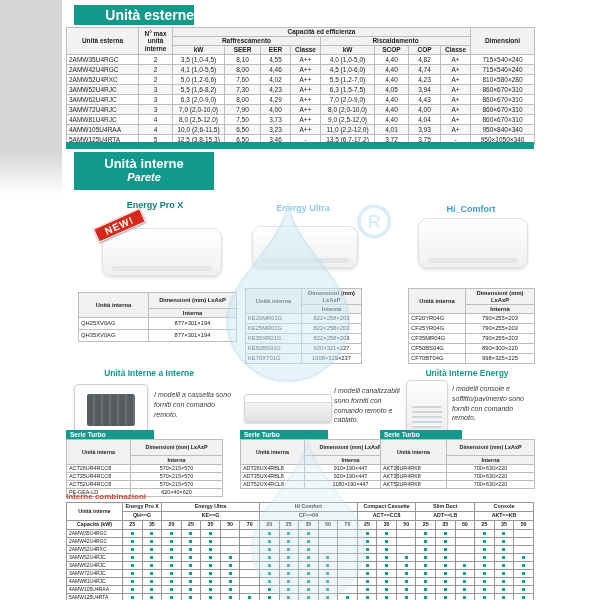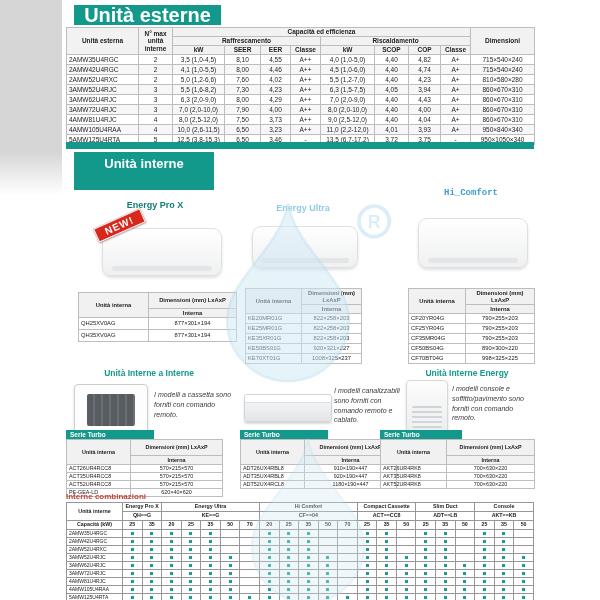--- a/index.html
+++ b/index.html
@@ -3,40 +3,40 @@
 <meta charset="utf-8">
 <style>
   html,body{margin:0;padding:0;background:#fff;}
   .page{position:relative;width:600px;height:600px;background:#ffffff;overflow:hidden;
         font-family:"Liberation Sans",sans-serif;color:#222;}
   
   .left-strip{position:absolute;left:0;top:0;width:62px;height:195px;
               background:linear-gradient(#d6d6d6 0 78%,rgba(214,214,214,0) 100%);}
   
   .tab-teal{position:absolute;background:#12998C;color:#fff;font-weight:bold;}
-  .tab-ext{left:74px;top:5px;width:147px;height:20px;font-size:20px;line-height:20px;text-align:center;}
+  .tab-ext{left:74px;top:5px;width:120px;height:20px;font-size:14px;line-height:20px;text-align:right;}
   .tab-int{left:74px;top:152px;width:140px;height:38px;text-align:center;}
   .tab-int .l1{font-size:13px;font-weight:bold;padding-top:4px;}
   .tab-int .l2{font-size:11px;font-style:italic;}
   .teal-bar{position:absolute;left:66px;top:142px;width:468px;height:7px;background:#12998C;}
 
   
   table{border-collapse:collapse;table-layout:fixed;}
   .ext-table{position:absolute;left:66px;top:27px;width:468px;font-size:6.5px;}
   .ext-table th,.ext-table td{border:1px solid #bdbdbd;padding:0 1px;text-align:center;line-height:1.15;overflow:hidden;}
   .ext-table thead th{background:#f2f2f2;font-weight:bold;height:8px;}
   .ext-table tbody tr{height:10px;}
   .ext-table tbody tr:nth-child(even) td{background:#f7f7f7;}
   .ext-table td.model{text-align:left;padding-left:2px;}
 
   
   .ptitle{position:absolute;text-align:center;font-weight:bold;font-size:9px;}
   .t-epx{left:90px;top:200px;width:130px;color:#0C7F74;}
   .t-eu{left:245px;top:203px;width:116px;color:#8FCBE6;}
-  .t-hc{left:408px;top:188px;width:126px;color:#3E9FD0;font-family:Liberation Mono, monospace;}
+  .t-hc{left:408px;top:204px;width:126px;color:#3E9FD0;}
   .t-cas{left:66px;top:368px;width:166px;color:#12998C;font-size:8.5px;}
   .t-can{left:238px;top:368px;width:164px;color:#4AA5D6;font-size:8.5px;}
   .t-con{left:400px;top:368px;width:134px;color:#12998C;font-size:8.5px;}
 
   
   .ac-wall{position:absolute;background:linear-gradient(#ffffff,#eff0f1);
            border:1px solid #e0e0e0;border-radius:9px;box-shadow:0 2px 3px rgba(0,0,0,.12);}
   .ac-wall .vent{position:absolute;left:8%;right:8%;bottom:4px;height:5px;background:#e4e5e7;border-radius:3px;}
   .aw-a{left:102px;top:228px;width:118px;height:46px;}
   .aw-b{left:252px;top:226px;width:104px;height:40px;}
@@ -261,20 +261,21 @@
           <td>-</td>
           <td>950×1050×340</td>
         </tr>
       </tbody>
   </table>
 
   <div class="teal-bar"></div>
 
   <div class="tab-teal tab-int">
     <div class="l1">Unità interne</div>
+    <div class="l2">Parete</div>
   </div>
 
   <div class="ptitle t-epx">Energy Pro X</div>
   <div class="ptitle t-eu">Energy Ultra</div>
   <div class="ptitle t-hc">Hi_Comfort</div>
 
   <div class="ac-wall aw-a">
       <div class="vent"></div>
     </div>
   <div class="new-badge">NEW!</div>

